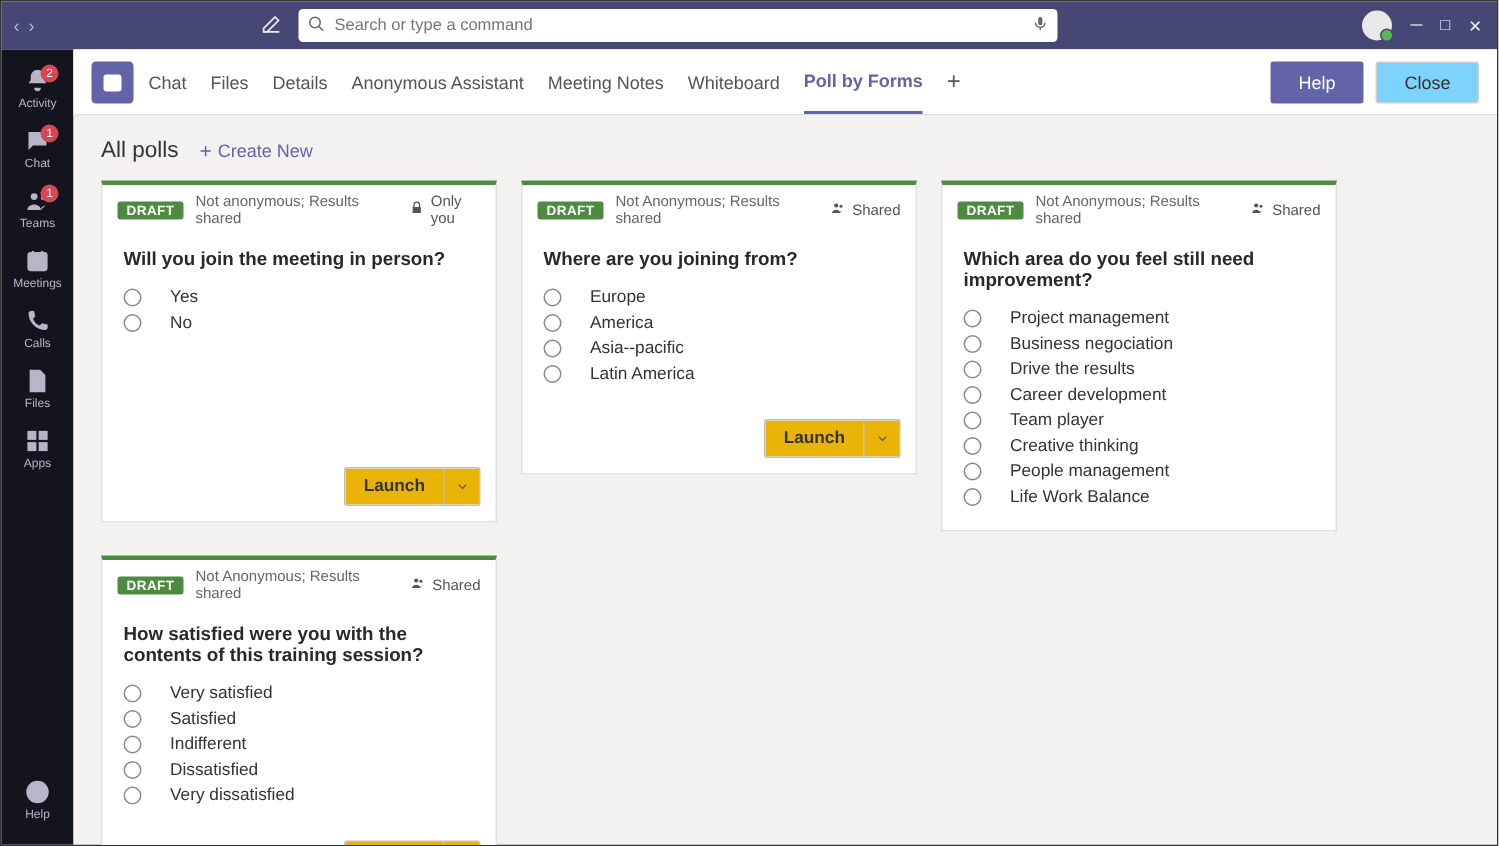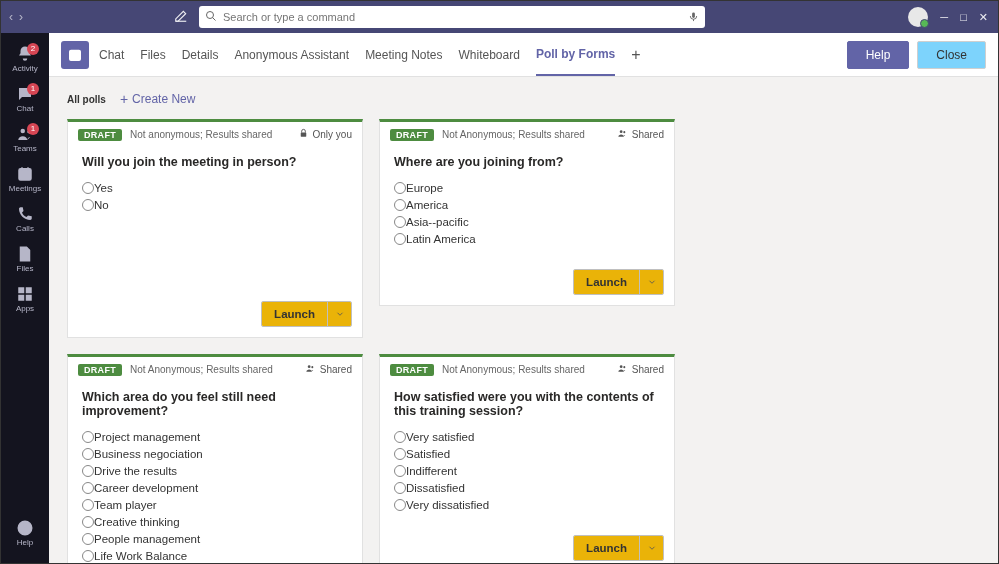--- a/index.html
+++ b/index.html
@@ -40,35 +40,35 @@
   .tab { height:100%; display:flex; align-items:center; cursor:default;}
   .tab.active { color:#6264a7; border-bottom:2px solid #6264a7; font-weight:600; }
   .tab.add { font-size:16px; color:#555; }
   .tb-actions { margin-left:auto; display:flex; gap:8px;}
   .btn { height:28px; font-size:12px; border-radius:2px; padding:0 18px; cursor:default; display:flex; align-items:center;}
   .btn.join { background:#6264a7; color:#fff; border:1px solid #6264a7;}
   .btn.close { background:#7dd3fc; color:#333; border:1px solid #cfcfcf;}
 
   .content { flex:1; overflow:auto; padding:14px 18px; }
   .subhead { display:flex; align-items:center; gap:14px; margin-bottom:12px;}
-  .subhead h2 { font-size:10px; font-weight:700; color:#333; }
+  .subhead h2 { font-size:15px; font-weight:400; color:#333; }
   .create-new { color:#6264a7; font-size:12px; display:flex; align-items:center; gap:4px;}
   .create-new .plus { font-size:14px;}
   .grid { display:flex; flex-wrap:wrap; gap:16px; align-items:flex-start;}
 
-  .card { width:296px; background:#fff; border:1px solid #e1e1e1; border-top:3px solid #4d8c40; display:flex; flex-direction:column; }
+  .card { width:264px; background:#fff; border:1px solid #e1e1e1; border-top:3px solid #4d8c40; display:flex; flex-direction:column; }
   .card-head { display:flex; align-items:center; padding:6px 10px 4px 10px; font-size:10px; color:#666; gap:8px;}
   .draft-pill { background:#4d8c40; color:#fff; font-weight:700; font-size:9px; padding:1px 6px; border-radius:2px; letter-spacing:.3px;}
   .head-spacer { flex:1; }
   .share-tag { display:flex; align-items:center; gap:4px; color:#555;}
   .share-tag svg { width:11px; height:11px; fill:#555;}
 
   .card-body { padding:10px 14px 14px 14px; flex:1;}
   .question { font-size:12.5px; font-weight:600; color:#292827; margin-bottom:10px;}
-  .opt { display:flex; align-items:flex-end; gap:0; font-size:11.5px; color:#333; padding:2.5px 0;}
+  .opt { display:flex; align-items:flex-end; gap:19px; font-size:11.5px; color:#333; padding:2.5px 0;}
   .radio { width:12px; height:12px; border:1.5px solid #888; border-radius:50%; flex:none;}
   .card-foot { display:flex; justify-content:flex-end; padding:8px 10px 10px 10px;}
   .launch { display:flex; border:1px solid #bfbfbf; border-radius:2px; height:26px; overflow:hidden;}
   .launch span { display:flex; align-items:center; padding:0 12px; font-size:11.5px; color:#333; background:#eab308;font-weight:bold;}
   .launch .caret { border-left:1px solid #bfbfbf; width:24px; justify-content:center; padding:0;}
   .card.short .card-body { min-height:148px;}
 </style>
 </head>
 <body>
 

